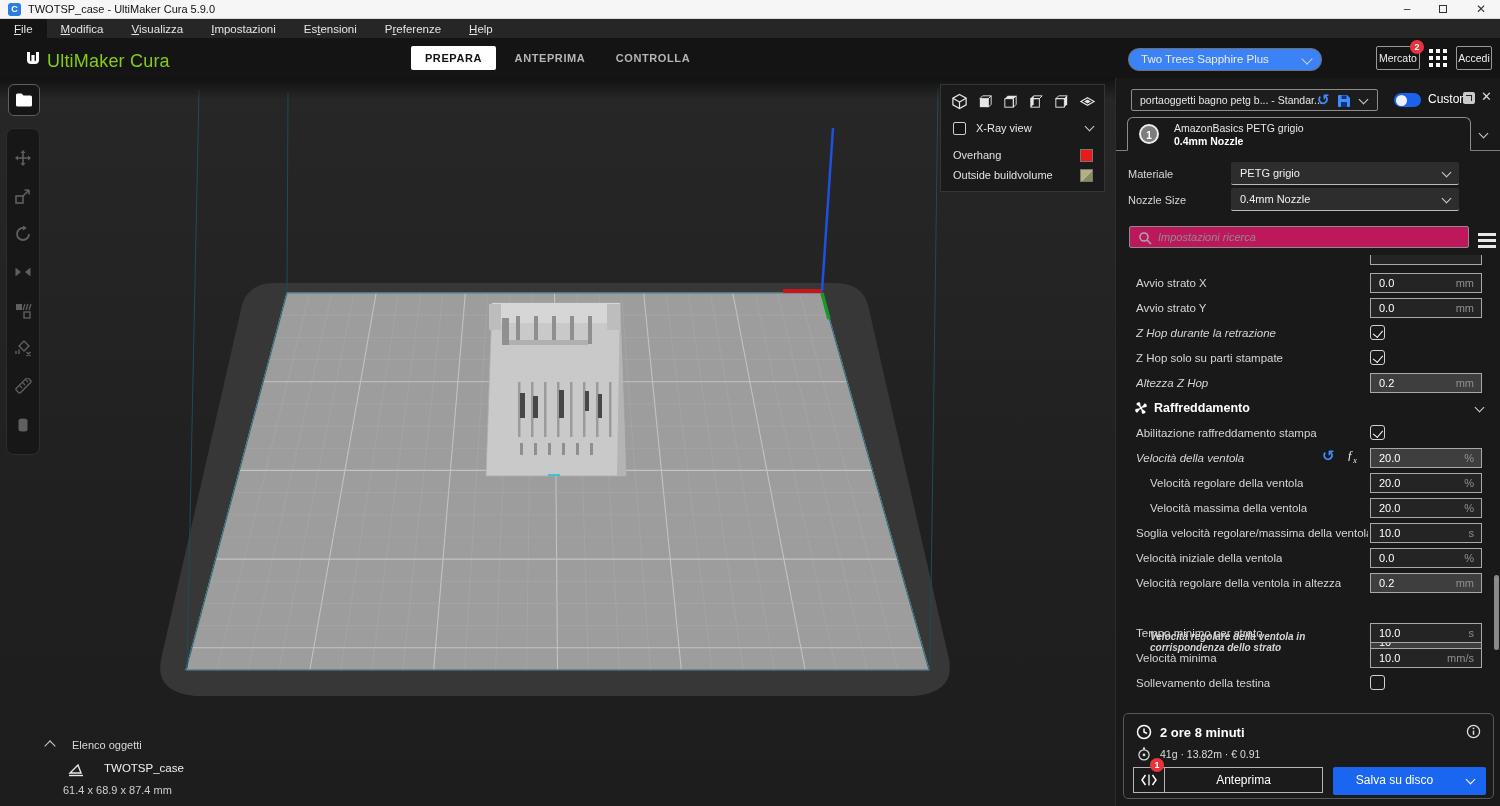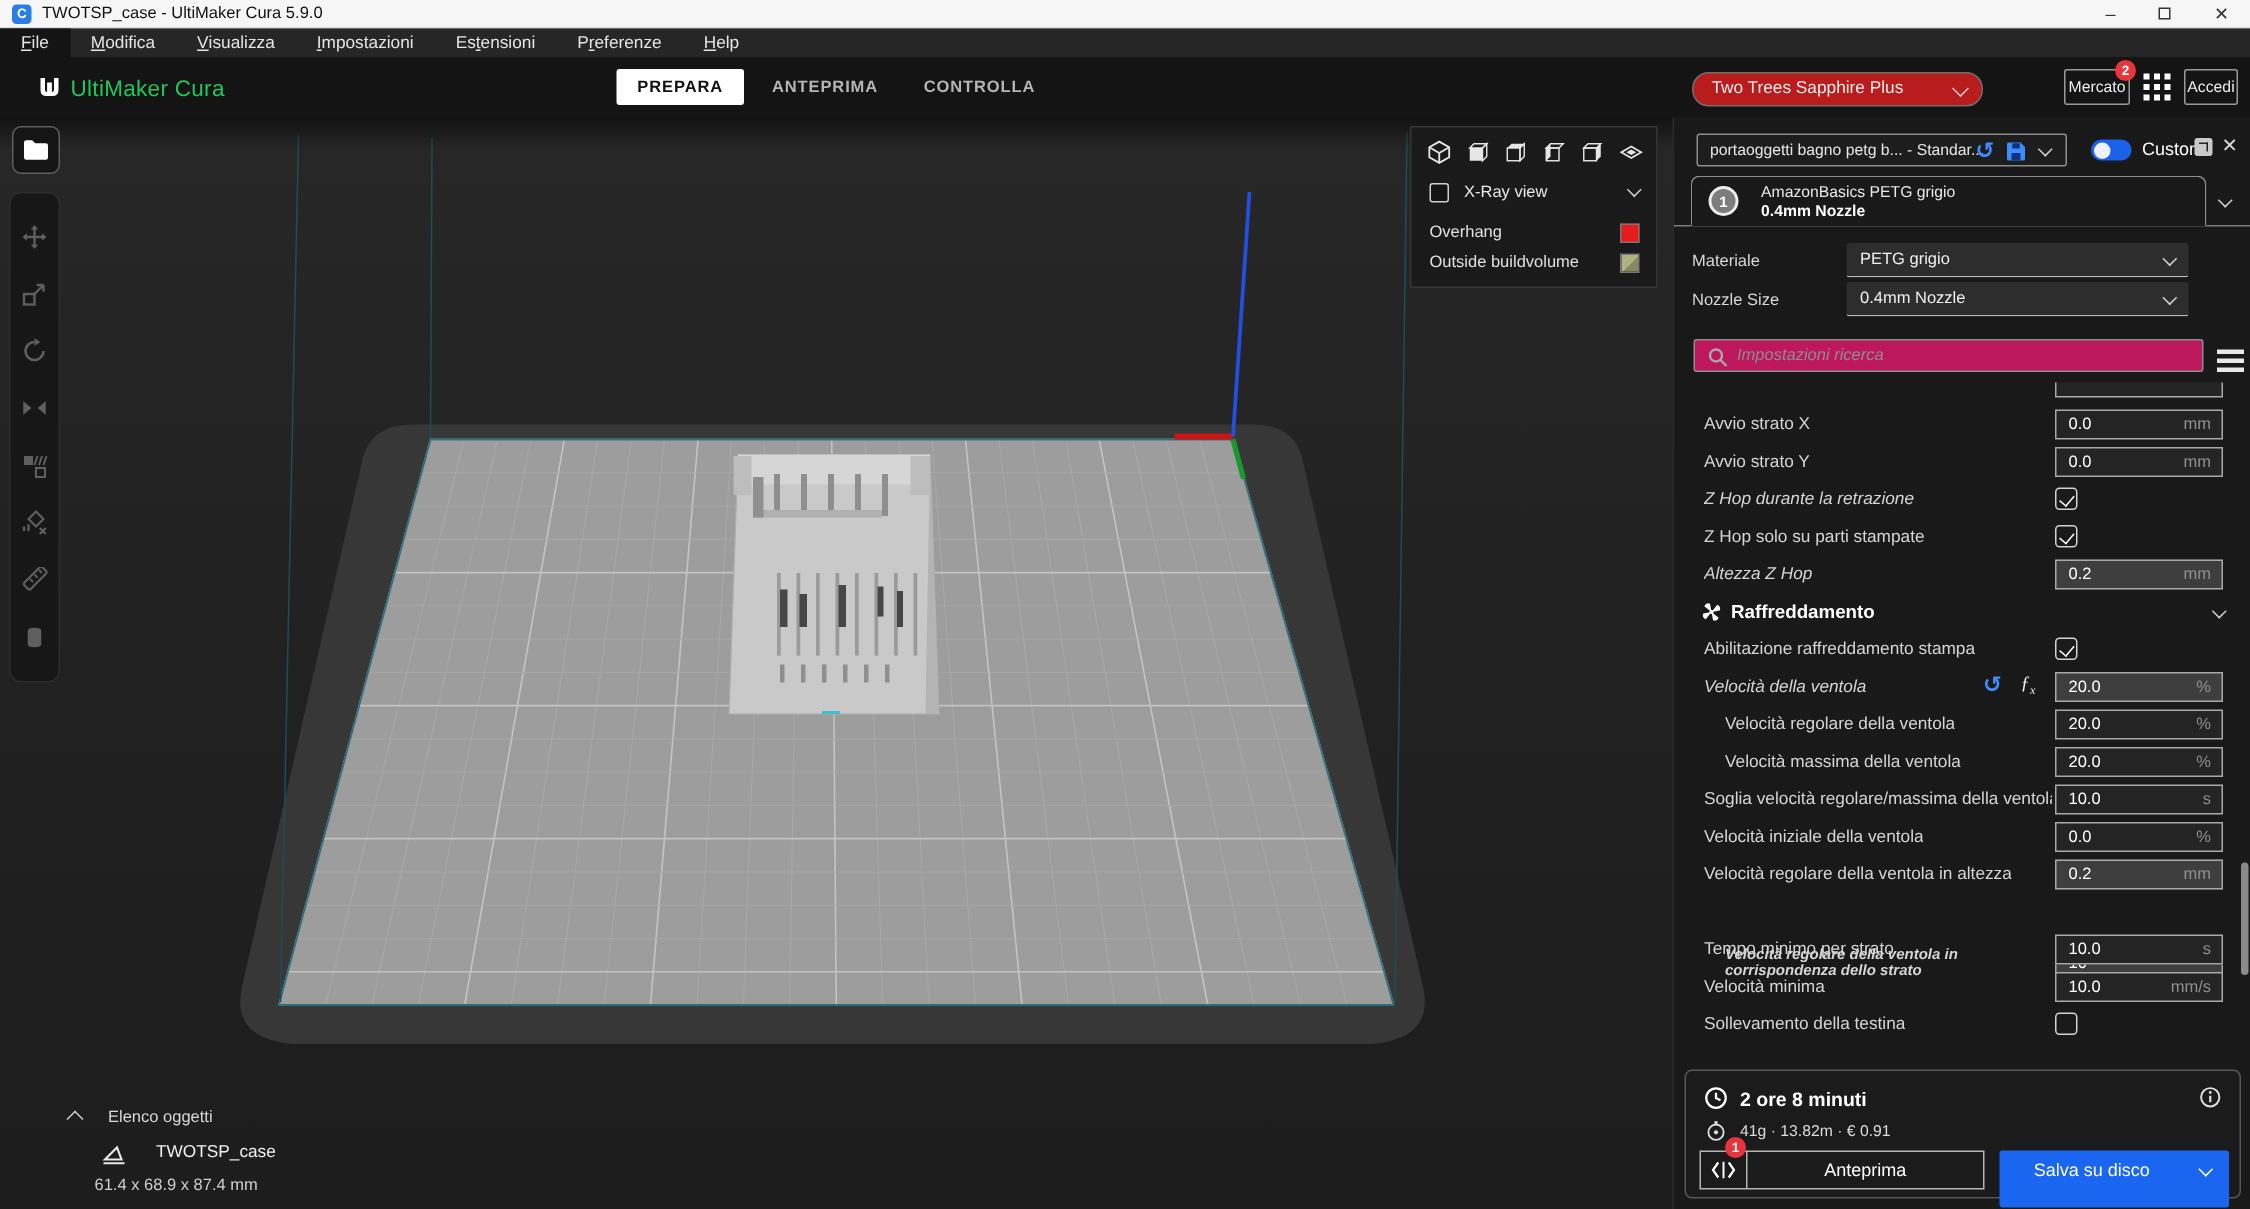--- a/index.html
+++ b/index.html
@@ -18,27 +18,27 @@
   #btn-max span{display:inline-block;width:8px;height:8px;border:1px solid #333;margin-top:5px;}
 
   
   #menubar{left:0;top:19px;width:1500px;height:19px;background:#262626;display:flex;align-items:stretch;}
   .menu-item{padding:0 14px;font-size:11.5px;color:#e4e4e4;display:flex;align-items:center;}
   .menu-item.active{background:#141414;}
   .menu-item u{text-decoration:underline;}
 
   
   #header{left:0;top:38px;width:1500px;height:40px;background:#141414;}
-  #logo-text{left:47px;top:13px;font-size:15px;color:#22c55e;letter-spacing:.2px;}
+  #logo-text{left:47px;top:13px;font-size:18px;color:#84cc16;letter-spacing:.2px;}
   .stage{top:8px;height:24px;font-size:11px;letter-spacing:.6px;font-weight:bold;display:flex;align-items:center;justify-content:center;}
   #stage-prepare{left:411px;width:85px;background:#fff;color:#111;border-radius:2px;}
   #stage-preview{left:506px;width:88px;color:#b5b5b5;}
   #stage-monitor{left:607px;width:92px;color:#b5b5b5;}
   #printer-select{left:1128px;top:10px;width:194px;height:23px;border:1px solid #6f6f6f;border-radius:11px;
-    background:#b91c1c;color:#ececec;font-size:11.5px;line-height:21px;padding-left:12px;}
+    background:#3b82f6;color:#ececec;font-size:11.5px;line-height:21px;padding-left:12px;}
   #marketplace-btn{left:1376px;top:8px;width:44px;height:24px;border:1px solid #9a9a9a;border-radius:2px;
     color:#eee;font-size:10.5px;text-align:center;line-height:22px;}
   #marketplace-badge{left:1410px;top:2px;width:14px;height:14px;border-radius:50%;background:#e8353c;color:#fff;
     font-size:9px;font-weight:bold;text-align:center;line-height:14px;z-index:5;}
   #grid-dots{left:1429px;top:11px;width:19px;height:19px;display:grid;grid-template-columns:repeat(3,1fr);gap:2.5px;}
   #grid-dots span{width:3.5px;height:3.5px;background:#fff;}
   #signin-btn{left:1456px;top:8px;width:36px;height:24px;border:1px solid #9a9a9a;border-radius:2px;
     color:#eee;font-size:10.5px;text-align:center;line-height:22px;}
   .hchev{width:8px;height:8px;display:inline-block;border-right:1.5px solid #cfcfcf;border-bottom:1.5px solid #cfcfcf;
     transform:rotate(45deg);}
@@ -135,21 +135,21 @@
   #time-icon{position:absolute;left:12px;top:10px;}
   #time-text{position:absolute;left:36px;top:11px;font-size:13px;font-weight:bold;color:#fff;}
   #info-icon{position:absolute;right:12px;top:10px;}
   #usage-icon{position:absolute;left:13px;top:33px;}
   #usage-text{position:absolute;left:36px;top:34px;font-size:10.5px;color:#dcdcdc;}
   #preview-group{position:absolute;left:9px;top:53px;width:190px;height:26px;border:1px solid #b5b5b5;display:flex;}
   #code-cell{width:31px;height:100%;border-right:1px solid #b5b5b5;display:flex;align-items:center;justify-content:center;}
   #preview-label{flex:1;text-align:center;line-height:24px;font-size:12px;color:#fff;}
   #preview-badge{position:absolute;left:26px;top:44px;width:14px;height:14px;border-radius:50%;background:#e8353c;
     color:#fff;font-size:9px;font-weight:bold;text-align:center;line-height:14px;z-index:4;}
-  #save-btn{position:absolute;left:209px;top:53px;width:153px;height:38px;background:#1a66f0;border-radius:2px;}
+  #save-btn{position:absolute;left:209px;top:53px;width:153px;height:28px;background:#1a66f0;border-radius:2px;}
   #save-label{position:absolute;left:0;right:30px;text-align:center;line-height:26px;font-size:12px;color:#fff;}
   #save-chev{position:absolute;right:12px;top:9px;border-color:#fff;}
 </style>
 </head>
 <body>
 
 <div id="app">
 
   <div id="titlebar" class="abs">
     <div id="app-icon" class="abs">C</div>

